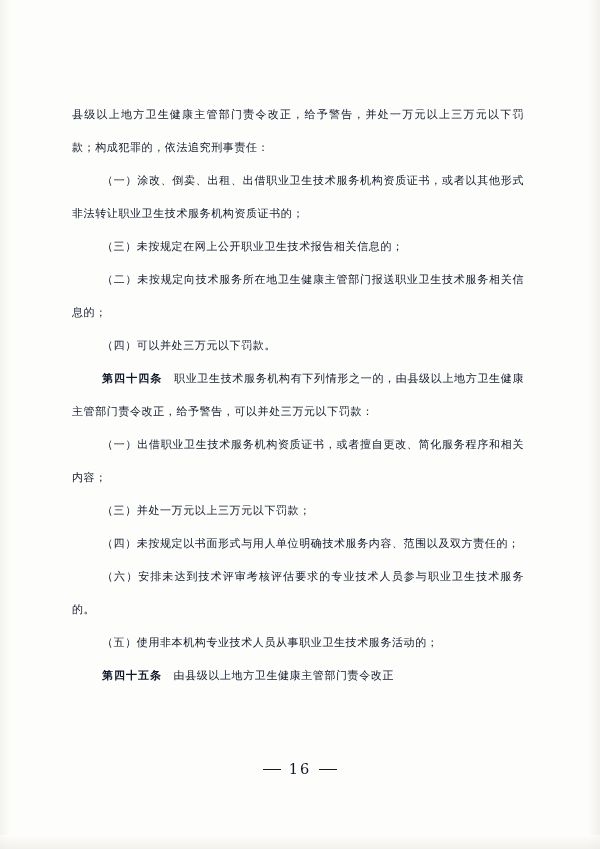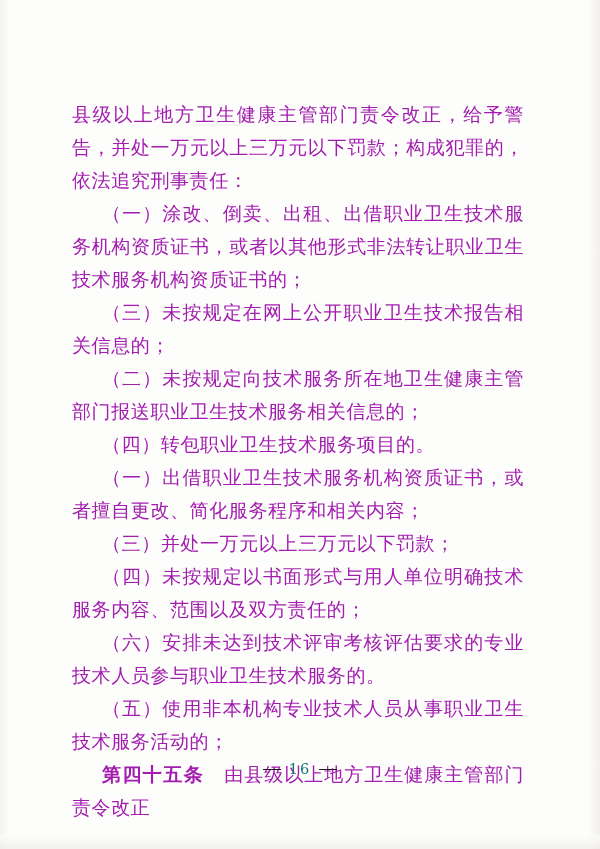--- a/index.html
+++ b/index.html
@@ -22,23 +22,23 @@
     height: 849px;
     background: #fdfdfb;
   }
   .content {
     position: absolute;
     left: 72px;
     top: 98px;
     width: 452px;
   }
   .para {
-    font-size: 19px;
+    font-size: 11px;
     line-height: 33px;
-    color: #a21caf;
+    color: #0f172a;
     letter-spacing: 0.6px;
     text-align: justify;
     text-justify: inter-ideograph;
     margin: 0 0 0 0;
     font-family: Liberation Serif, serif;
   }
   .para.indent {
     text-indent: 30px;
   }
   .para.indent-article {
@@ -48,21 +48,21 @@
     font-weight: bold;
     letter-spacing: 1px;
   }
   .footer {
     position: absolute;
     left: 0;
     top: 760px;
     width: 600px;
     text-align: center;
     font-size: 14px;
-    color: #0f766e;
+    color: #0f172a;
     letter-spacing: 2px;
     font-family: "DejaVu Serif", "Liberation Serif", serif;
   }
   .footer .rule {
     display: inline-block;
     width: 18px;
     height: 0;
     border-top: 1.4px solid #1a1a1a;
     vertical-align: middle;
     margin: 0 8px;
@@ -103,22 +103,23 @@
   <div class="content">
 
     <p class="para">县级以上地方卫生健康主管部门责令改正，给予警告，并处一万元以上三万元以下罚款；构成犯罪的，依法追究刑事责任：</p>
 
     <p class="para indent">（一）涂改、倒卖、出租、出借职业卫生技术服务机构资质证书，或者以其他形式非法转让职业卫生技术服务机构资质证书的；</p>
 
     <p class="para indent">（三）未按规定在网上公开职业卫生技术报告相关信息的；</p>
 
     <p class="para indent">（二）未按规定向技术服务所在地卫生健康主管部门报送职业卫生技术服务相关信息的；</p>
 
-    <p class="para indent">（四）转包职业卫生技术服务项目的。</p>
+    <p class="para indent">（四）可以并处三万元以下罚款。</p>
 
+    <p class="para indent-article"><span class="article-title">第四十四条</span>　<span>职业卫生技术服务机构有下列情形之一的，由县级以上地方卫生健康主管部门责令改正，给予警告，可以并处三万元以下罚款：</span></p>
 
     <p class="para indent">（一）出借职业卫生技术服务机构资质证书，或者擅自更改、简化服务程序和相关内容；</p>
 
 
     <p class="para indent">（三）并处一万元以上三万元以下罚款；</p>
 
     <p class="para indent">（四）未按规定以书面形式与用人单位明确技术服务内容、范围以及双方责任的；</p>
 
     <p class="para indent">（六）安排未达到技术评审考核评估要求的专业技术人员参与职业卫生技术服务的。</p>
 

